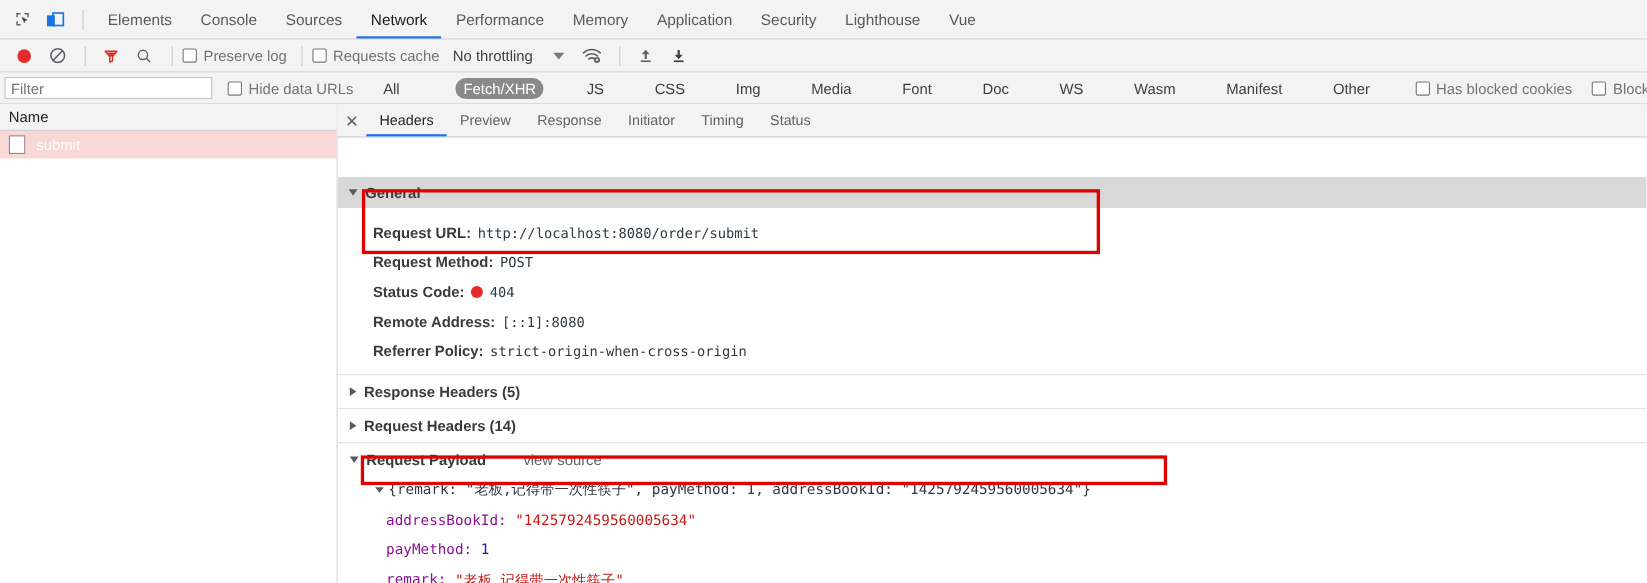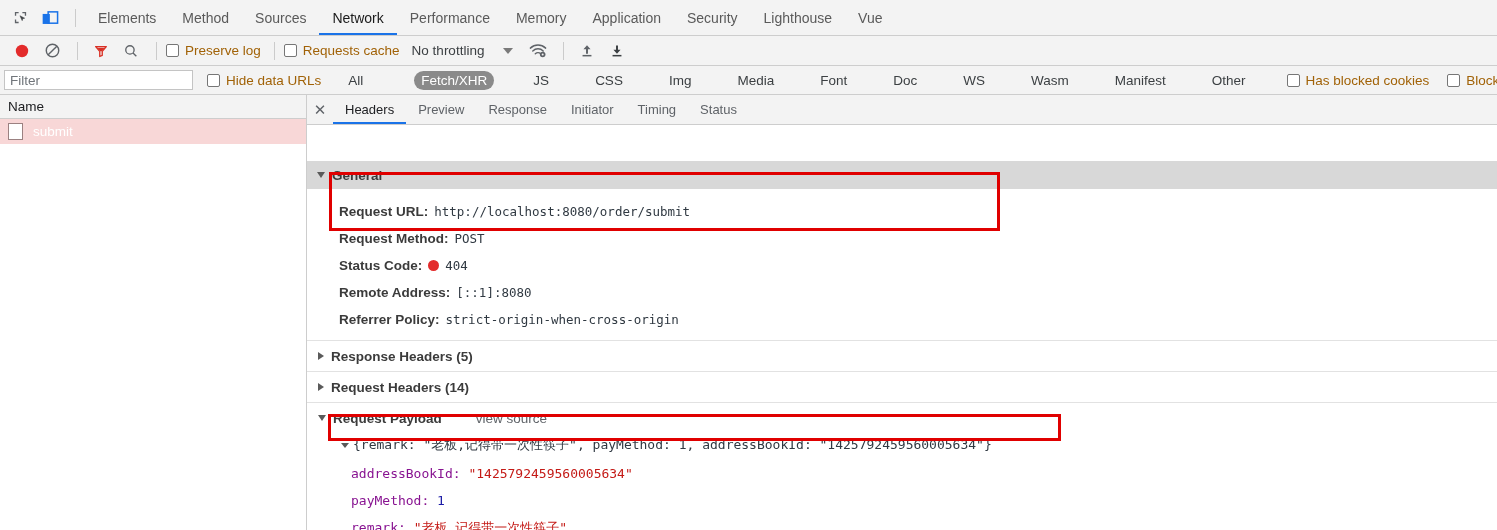--- a/index.html
+++ b/index.html
@@ -56,21 +56,21 @@
   .chk-wrap { display: flex; align-items: center; margin-right: 4px; white-space: nowrap; }
   .chk {
     width: 13px; height: 13px;
     border: 1px solid #767676;
     border-radius: 2px;
     background: #fff;
     margin-right: 6px;
     box-sizing: border-box;
     flex: 0 0 auto;
   }
-  .chk-lbl { font-size: 13.5px; color: #a16207; }
+  .chk-lbl { font-size: 13.5px; color: #737373; }
   .throttle-label { font-size: 13.5px; color: #3c4043; margin: 0 10px 0 8px; white-space: nowrap;}
   .caret-dn {
     width: 0; height: 0;
     border-left: 5px solid transparent;
     border-right: 5px solid transparent;
     border-top: 6px solid #7a7a7a;
   }
 
   
   .filter-row {
@@ -257,21 +257,21 @@
         <rect x="6.5" y="1.5" width="10" height="12" fill="none" stroke="#1a73e8" stroke-width="1.6"></rect>
         <rect x="1.5" y="4.5" width="6" height="9" fill="#1a73e8" stroke="#1a73e8" stroke-width="1.6"></rect>
       </svg>
     </div>
     <div class="vsep"></div>
 
     <div class="tab">
         <span>Elements</span>
       </div>
     <div class="tab">
-        <span>Method</span>
+        <span>Console</span>
       </div>
     <div class="tab">
         <span>Sources</span>
       </div>
     <div class="tab active">
         <span>Network</span>
       </div>
     <div class="tab">
         <span>Performance</span>
       </div>

